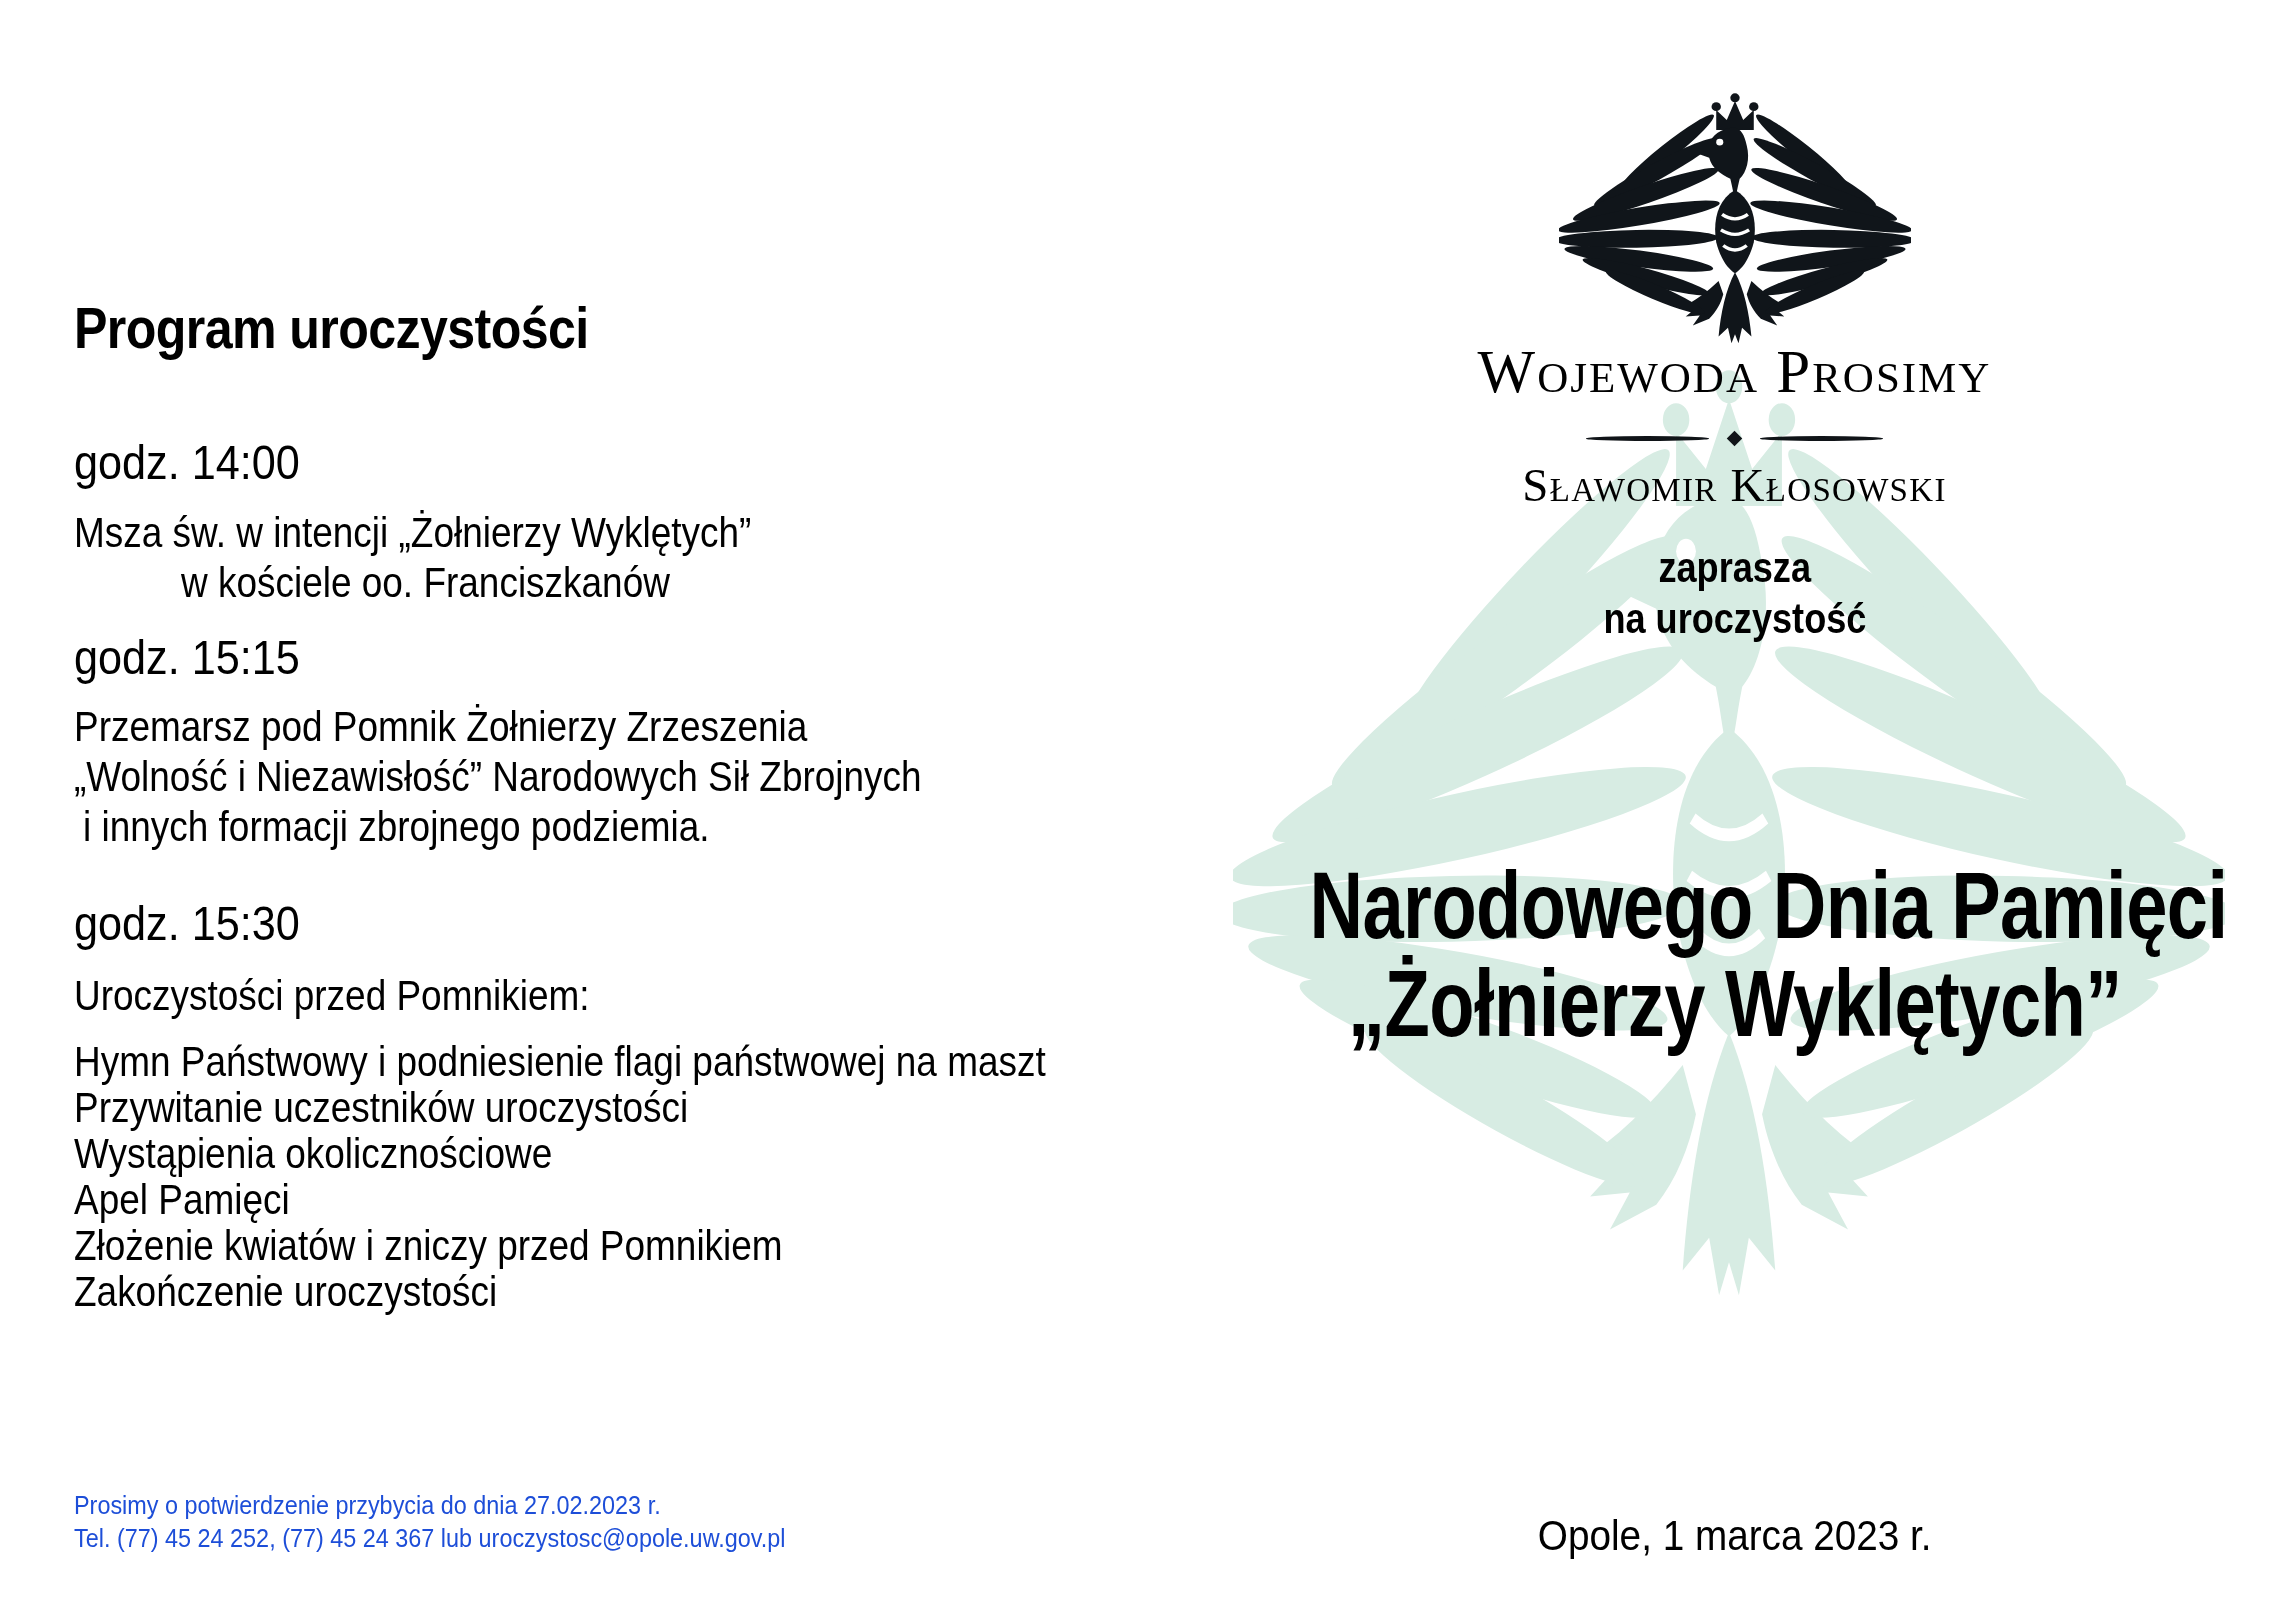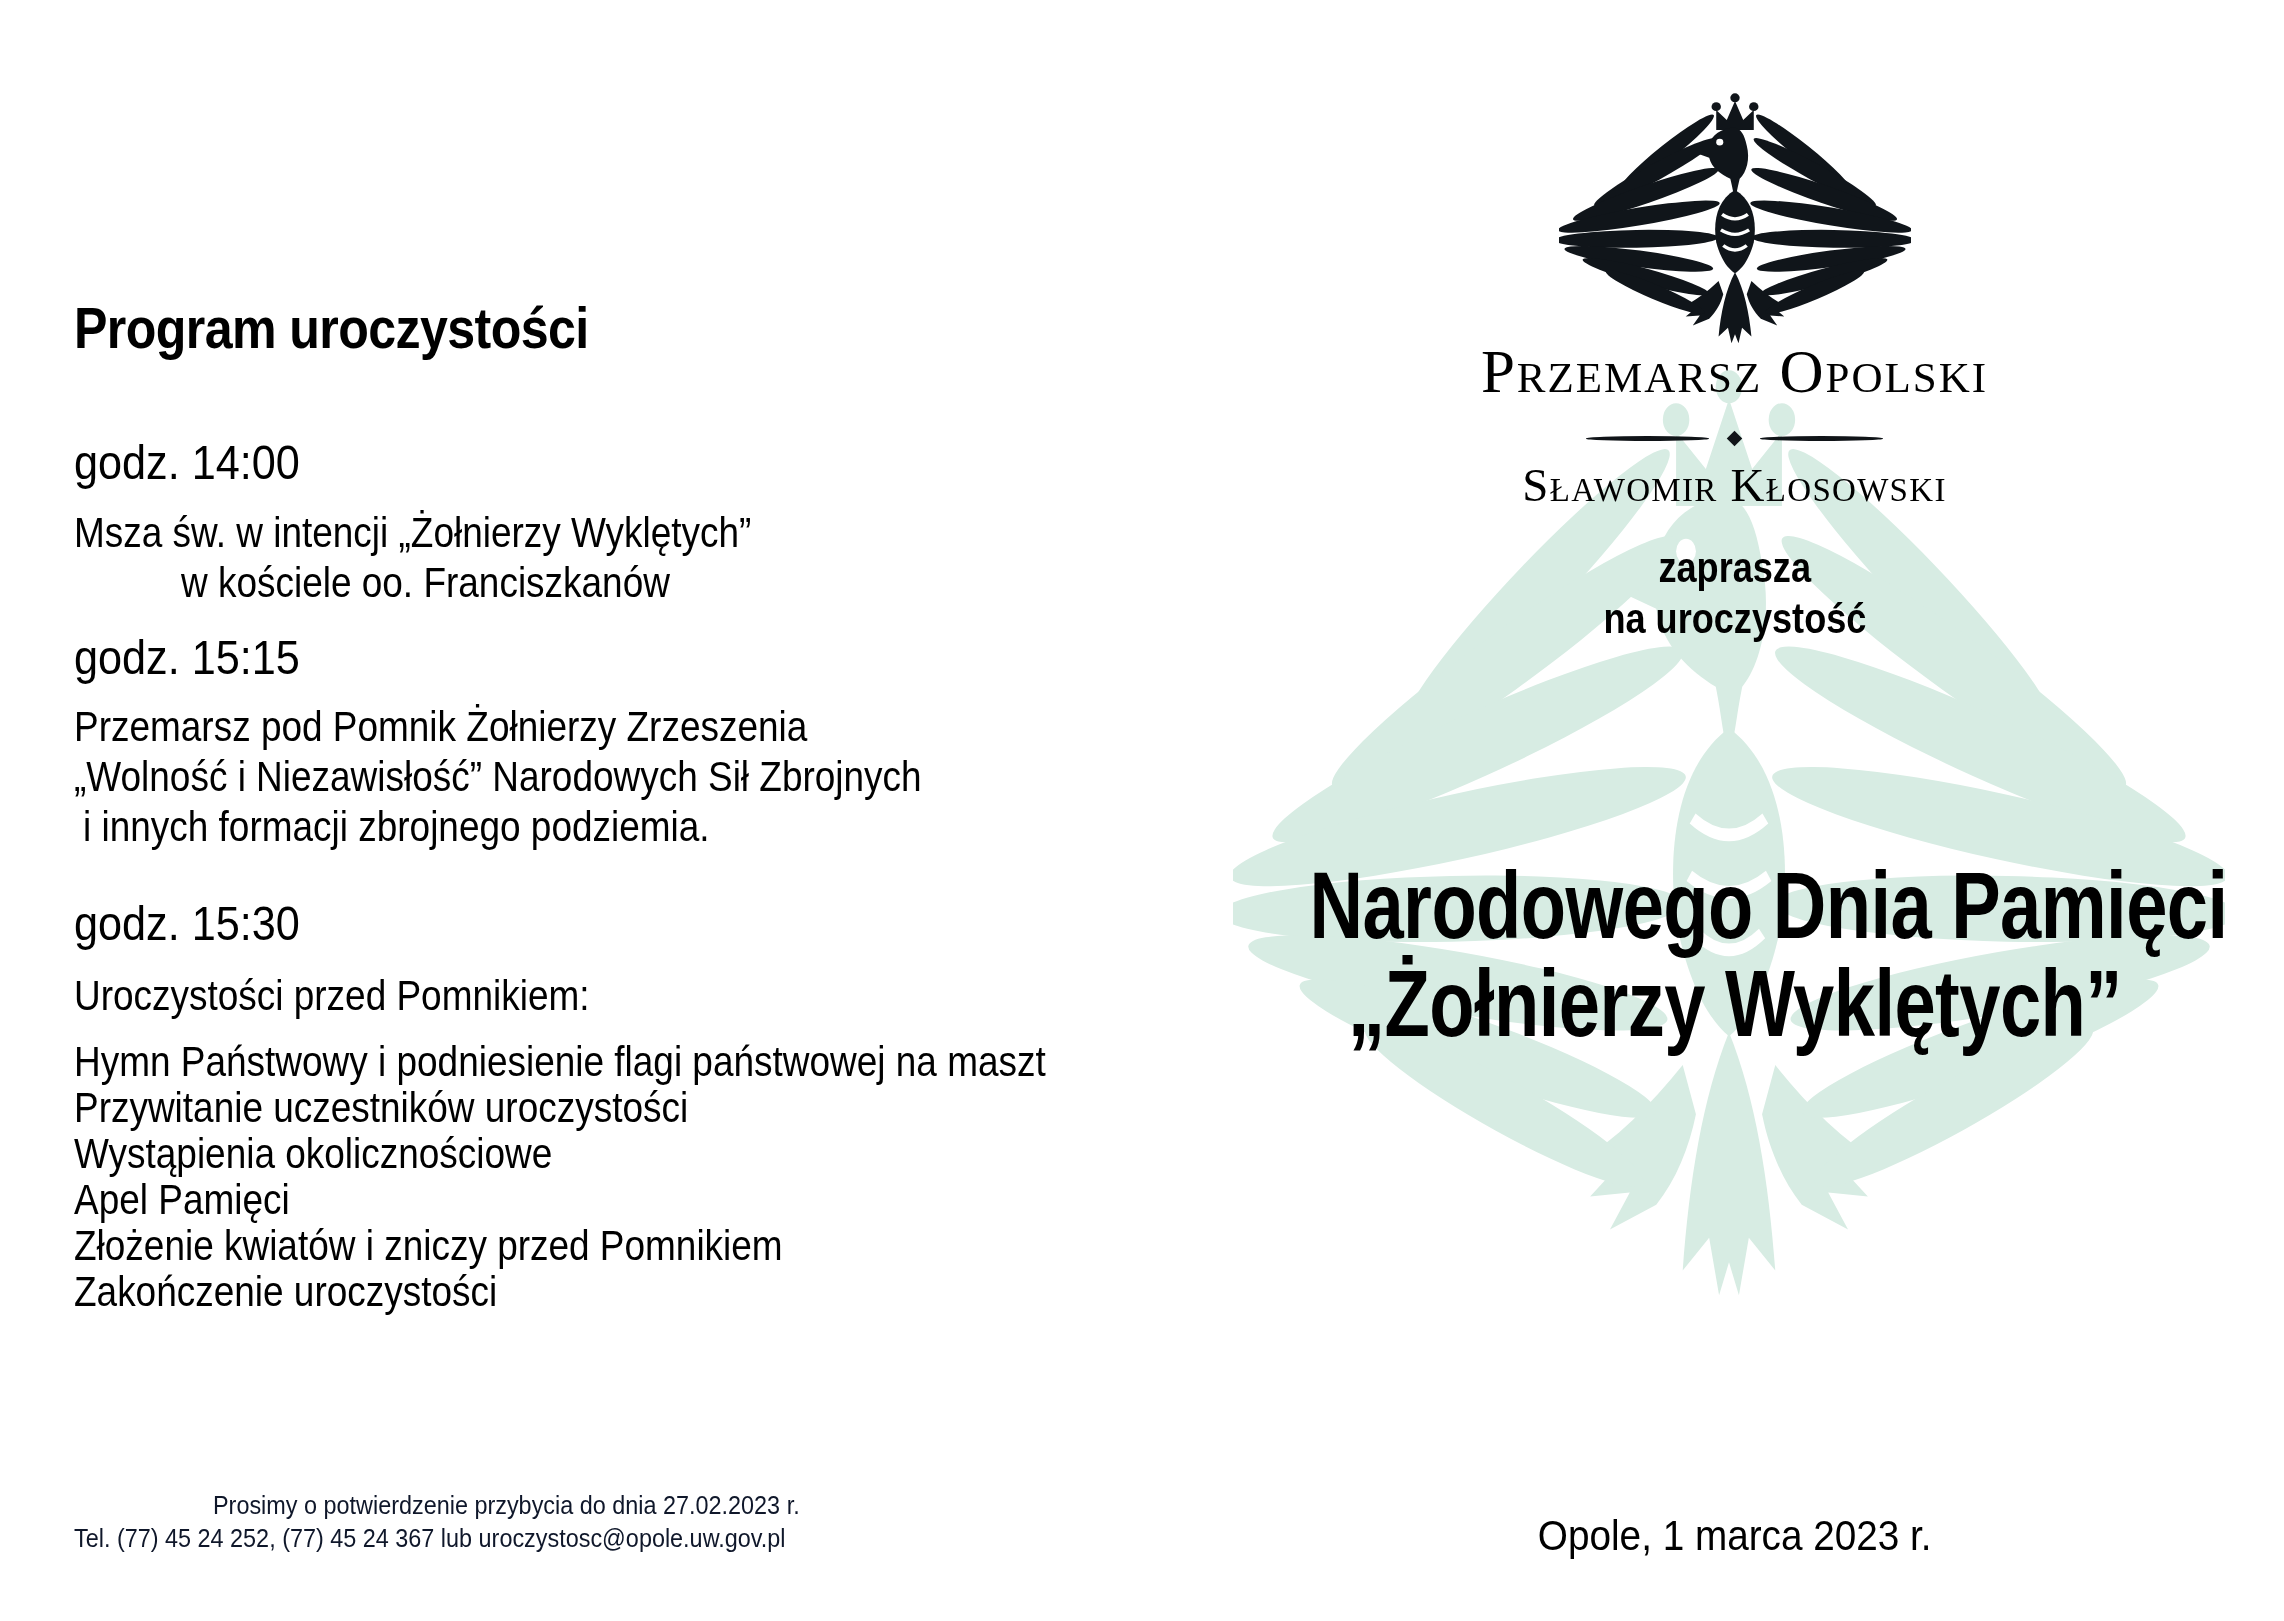--- a/index.html
+++ b/index.html
@@ -130,36 +130,36 @@
 
   <ul class="abs ceremony">
     <li><span class="cx cx88">Hymn Państwowy i podniesienie flagi państwowej na maszt</span></li>
     <li><span class="cx cx88">Przywitanie uczestników uroczystości</span></li>
     <li><span class="cx cx88">Wystąpienia okolicznościowe</span></li>
     <li><span class="cx cx88">Apel Pamięci</span></li>
     <li><span class="cx cx88">Złożenie kwiatów i zniczy przed Pomnikiem</span></li>
     <li><span class="cx cx88">Zakończenie uroczystości</span></li>
   </ul>
 
-  <div class="abs footer-note" style="color: #0f172a; text-align: right;">
+  <div class="abs footer-note" style="color: #1d4ed8;">
     <div><span class="cx cx90">Prosimy o potwierdzenie przybycia do dnia 27.02.2023 r.</span></div>
     <div><span class="cx cx90">Tel. (77) 45 24 252, (77) 45 24 367 lub uroczystosc@opole.uw.gov.pl</span></div>
   </div>
 </div>
 
 <div class="abs right-col ctr">
 
   <div class="emblem-wrap">
     <svg class="emblem-svg" width="352" height="261" viewBox="0 0 300 235" preserveAspectRatio="none" style="color:#10151a;">
       <use href="#eagle-shape"></use>
     </svg>
   </div>
 
   <div class="serif office">
-    <span>Przemarsz Opolski</span>
+    <span>Wojewoda Prosimy</span>
   </div>
 
   <div class="divider">
     <span class="dline"></span>
     <span class="diamond"></span>
     <span class="dline"></span>
   </div>
 
   <div class="serif name">
     <span>Sławomir Kłosowski</span>

